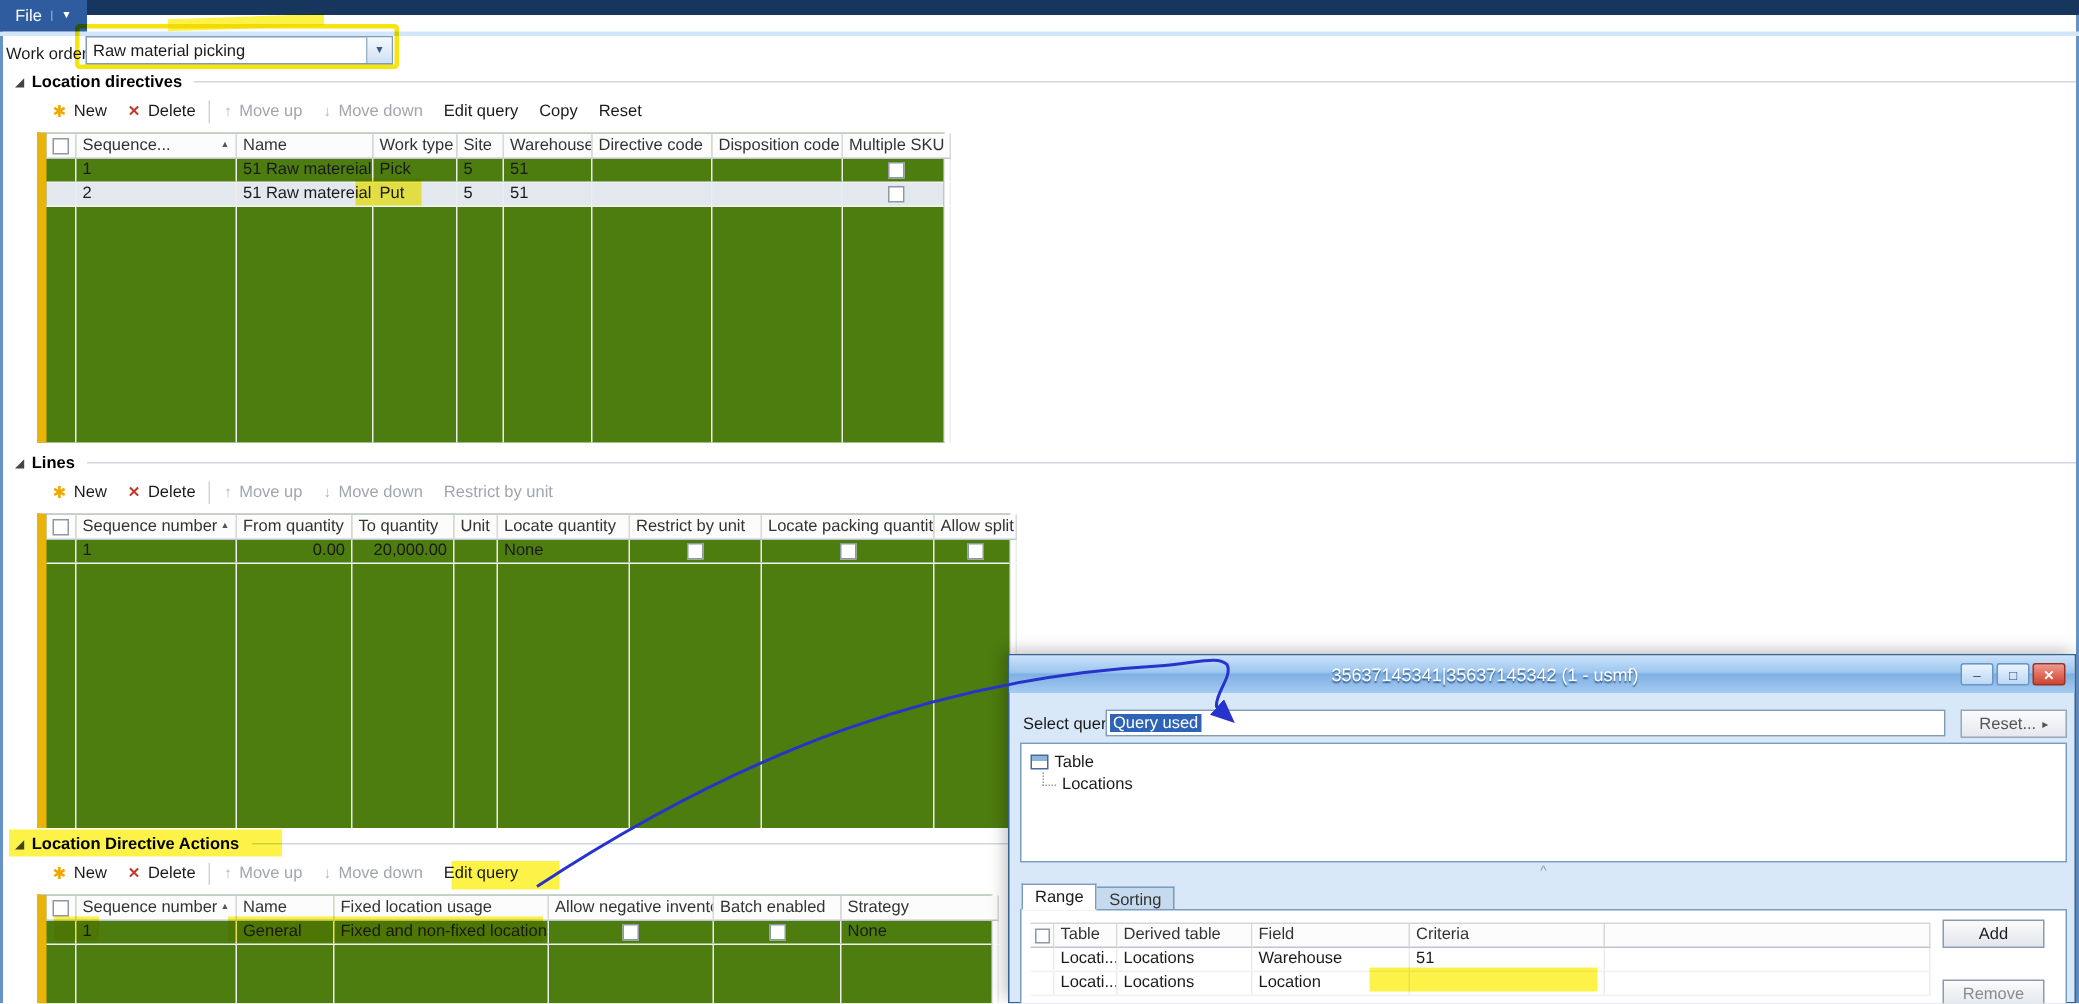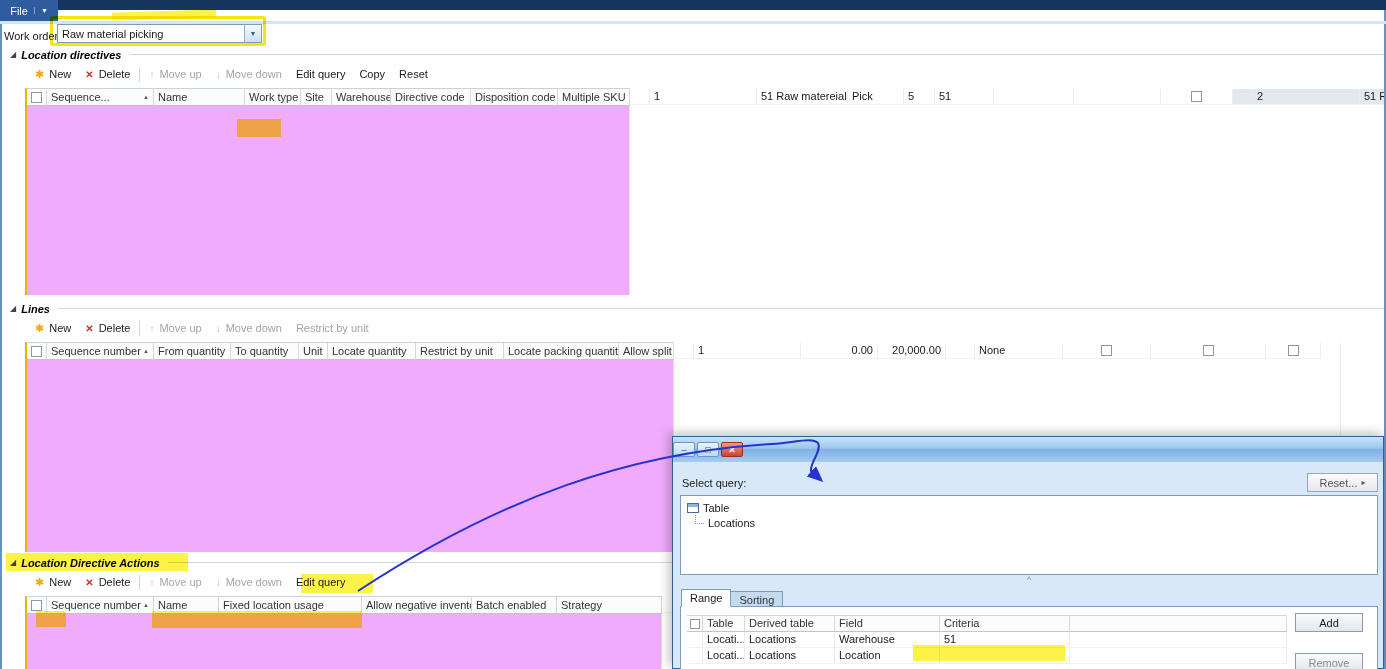--- a/index.html
+++ b/index.html
@@ -20,37 +20,37 @@
   .work-order { position:absolute; left:4px; top:26px; height:19px; display:flex; align-items:center; z-index:6; }
   .combo { position:absolute; left:57px; top:24px; width:205px; height:19px; background:#fff;
            border:1px solid #7f9db9; display:flex; align-items:center; z-index:6; }
   .combo-text { flex:1; padding:0 4px; white-space:nowrap; overflow:hidden; }
   .combo-btn { width:17px; height:100%; background:linear-gradient(#f4fafe,#cfe0f2); border-left:1px solid #9ab4d0;
                display:flex; align-items:center; justify-content:center; font-size:7px; color:#3a5a8c; }
 
   
   .sec { position:absolute; left:10px; right:2px; height:15px; display:flex; align-items:center; z-index:3; }
   .sec .tri { font-size:8px; color:#444; margin-right:5px; }
-  .sec .sec-title { font-weight:bold; color:#000; white-space:nowrap;font-style:italic; }
+  .sec .sec-title { font-weight:bold; color:#000; white-space:nowrap; }
   .sec .sec-line { flex:1; height:1px; background:#d0d8e2; margin-left:8px; }
 
   
   .toolbar { position:absolute; height:20px; display:flex; align-items:center; z-index:3; }
   .titem { display:flex; align-items:center; gap:5px; padding:2px 7px; white-space:nowrap; cursor:default; }
   .titem.disabled { color:#a0a6ad; }
   .tsep { width:1px; height:15px; background:#d4d4d4; margin:0 2px; }
   .ic { font-style:normal; }
   .ic.new { color:#f0a800; font-size:11px; }
   .ic.del { color:#c0392b; font-weight:bold; font-size:10px; }
   .ic.up, .ic.down { color:#5b87c5; font-size:10px; }
   .titem.disabled .ic.up, .titem.disabled .ic.down { color:#b0b8c0; }
 
   
-  .grid { position:absolute; background:#f0abfc; display:flex; flex-direction:row;
-          border-top:1px solid #c9d1da; border-left:2px solid #eab308; border-right:1px solid #e4e4e4; z-index:2; }
+  .grid { position:absolute; background:#4d7c0f; display:flex; flex-direction:column;
+          border-top:1px solid #c9d1da; border-left:6px solid #eab308; border-right:1px solid #e4e4e4; z-index:2; }
   .g-row { display:flex; flex-shrink:0; }
   .g-head { height:17px; }
   .g-head .g-cell { background:#fcfcfc; border-right:1px solid #d8d8d8; border-bottom:1px solid #bdc6d0;
                     color:#333; display:flex; align-items:center; }
   .g-data { height:16px; border-bottom:1px solid #f1f1f1; }
   .g-data .g-cell { border-right:1px solid #ececec; display:flex; align-items:center; }
   .g-fillrow { flex:1; }
   .g-fillrow .g-cell { border-right:1px solid #ececec; }
   .g-cell { flex-shrink:0; padding:0 4px; overflow:hidden; white-space:nowrap; line-height:15px; }
   .g-cell.cbc { display:flex; align-items:center; justify-content:center; padding:0; }
@@ -368,28 +368,32 @@
         <div class="g-cell cw65"></div>
       <div class="g-cell cw143"></div>
         <div class="g-cell cw110"></div>
         <div class="g-cell cw85"></div>
       <div class="g-cell cw105"></div>
     </div>
   </div>
 
   <div class="dialog">
     <div class="dlg-title">
+      <span class="dlg-title-text">35637145341|35637145342 (1 - usmf)</span>
       <span class="dlg-btns">
         <span class="wbtn min">–</span>
         <span class="wbtn max">□</span>
         <span class="wbtn close">✕</span>
       </span>
     </div>
 
     <span class="dlg-label">Select query:</span>
+    <div class="dlg-input">
+      <span class="sel">Query used</span>
+    </div>
     <div class="dlg-modify">
       <span>Reset...</span>
       <span style="font-size:8px;">▸</span>
     </div>
 
     <div class="tree-box">
       <div class="tree-node root">
         <span class="tbl-icon"></span>
         <span>Table</span>
       </div>

